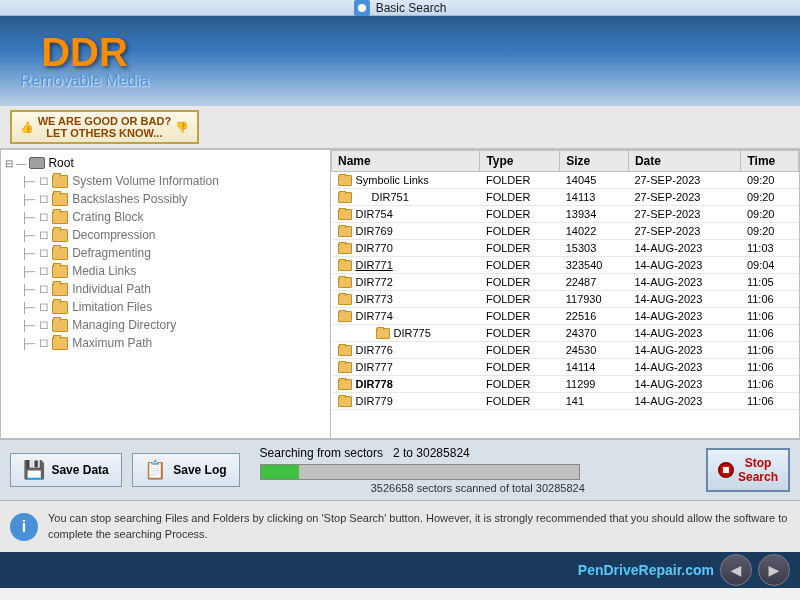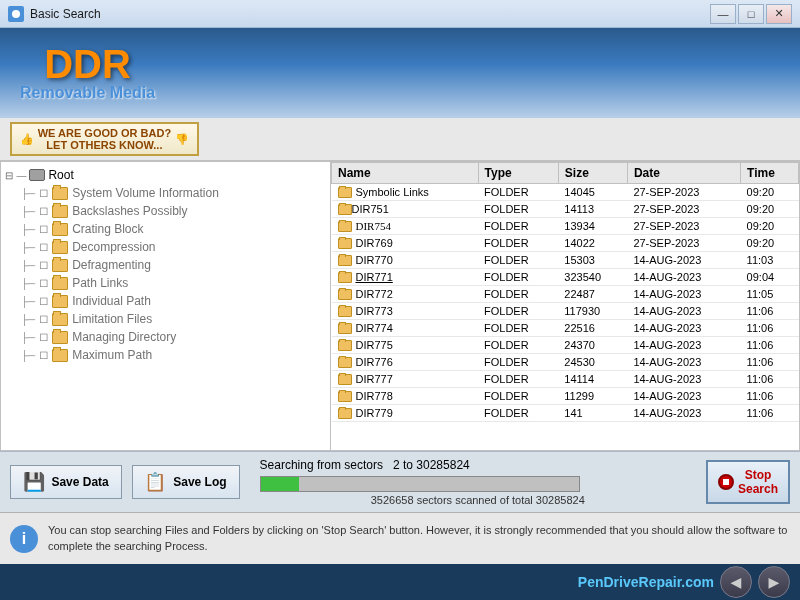--- a/index.html
+++ b/index.html
@@ -1,26 +1,27 @@
 <!DOCTYPE html>
 <html><head>
   <meta charset="utf-8">
   <style>
     * { box-sizing: border-box; margin: 0; padding: 0; }
     body { width: 800px; height: 600px; overflow: hidden; font-family: 'Segoe UI', Tahoma, Geneva, Verdana, sans-serif; font-size: 12px; background: #f0f0f0; }
 
     
     .title-bar {
       background: linear-gradient(180deg, #dde8f5 0%, #c8d9ed 100%);
-      height: 28px;
+      height: 16px;
       display: flex;
       align-items: center;
       justify-content: space-between;
       padding: 0 8px;
       border-bottom: 1px solid #a0b8d0;
+      flex-direction: column;
     }
     .title-bar-left { display: flex; align-items: center; gap: 6px; }
     .title-bar-icon { width: 16px; height: 16px; background: #4a90d9; border-radius: 2px; display: flex; align-items: center; justify-content: center; }
     .title-bar-title { font-size: 12px; color: #1a1a1a; font-weight: 400; }
     .title-bar-controls { display: flex; gap: 2px; }
     .title-btn {
       width: 26px; height: 20px; background: linear-gradient(180deg, #e8eef5, #d0dcea);
       border: 1px solid #9ab0c8; display: flex; align-items: center; justify-content: center;
       font-size: 11px; cursor: pointer; color: #333;
     }
@@ -40,21 +41,21 @@
       font-size: 40px;
       font-weight: bold;
       color: #ff8c00;
       font-family: Arial, sans-serif;
       text-shadow: 2px 2px 4px rgba(0,0,0,0.5);
       line-height: 1;
     }
     .header-subtitle {
       color: #4a90d9;
       font-size: 16px;
-      font-weight: bold;
+      font-weight: normal;
       text-shadow: 1px 1px 2px rgba(255,255,255,0.8);
     }
 
     
     .banner-bar {
       background: #e8e8e8;
       border-bottom: 1px solid #c0c0c0;
       padding: 4px 10px;
       display: flex;
       align-items: center;
@@ -286,21 +287,21 @@
         <div class="tree-item">
     <span style="color:#888;font-size:10px;">├─</span>
     <span style="font-size:10px;color:#666;">☐</span>
     <div class="folder-icon"></div>
     <span class="tree-item-label">Defragmenting</span>
   </div>
         <div class="tree-item">
     <span style="color:#888;font-size:10px;">├─</span>
     <span style="font-size:10px;color:#666;">☐</span>
     <div class="folder-icon"></div>
-    <span class="tree-item-label">Path Links</span>
+    <span class="tree-item-label">Media Links</span>
   </div>
         <div class="tree-item">
     <span style="color:#888;font-size:10px;">├─</span>
     <span style="font-size:10px;color:#666;">☐</span>
     <div class="folder-icon"></div>
     <span class="tree-item-label">Individual Path</span>
   </div>
         <div class="tree-item">
     <span style="color:#888;font-size:10px;">├─</span>
     <span style="font-size:10px;color:#666;">☐</span>
@@ -341,32 +342,32 @@
         <span>Symbolic Links</span>
       </div>
     </td>
     <td>FOLDER</td>
     <td>14045</td>
     <td>27-SEP-2023</td>
     <td>09:20</td>
   </tr>
           <tr class="file-row">
     <td style="display:table-cell;">
-      <div style="display:flex;align-items:center;gap:0;">
+      <div style="display:flex;align-items:center;gap:20px;">
         <div class="folder-sm"></div>
         <span>DIR751</span>
       </div>
     </td>
     <td>FOLDER</td>
     <td>14113</td>
     <td>27-SEP-2023</td>
     <td>09:20</td>
   </tr>
           <tr class="file-row">
-    <td style="display:table-cell;font-family:Liberation Serif, serif;">
+    <td style="display:table-cell;">
       <div style="display:flex;align-items:center;gap:4px;">
         <div class="folder-sm"></div>
         <span>DIR754</span>
       </div>
     </td>
     <td>FOLDER</td>
     <td>13934</td>
     <td>27-SEP-2023</td>
     <td>09:20</td>
   </tr>
@@ -437,21 +438,21 @@
         <span>DIR774</span>
       </div>
     </td>
     <td>FOLDER</td>
     <td>22516</td>
     <td>14-AUG-2023</td>
     <td>11:06</td>
   </tr>
           <tr class="file-row">
     <td style="display:table-cell;">
-      <div style="display:flex;align-items:center;gap:4px;">
+      <div style="display:flex;align-items:center;gap:4px;margin-left:38px;">
         <div class="folder-sm"></div>
         <span>DIR775</span>
       </div>
     </td>
     <td>FOLDER</td>
     <td>24370</td>
     <td>14-AUG-2023</td>
     <td>11:06</td>
   </tr>
           <tr class="file-row">
@@ -472,21 +473,21 @@
         <div class="folder-sm"></div>
         <span>DIR777</span>
       </div>
     </td>
     <td>FOLDER</td>
     <td>14114</td>
     <td>14-AUG-2023</td>
     <td>11:06</td>
   </tr>
           <tr class="file-row">
-    <td style="display:table-cell;">
+    <td style="display:table-cell;font-weight:bold;">
       <div style="display:flex;align-items:center;gap:4px;">
         <div class="folder-sm"></div>
         <span>DIR778</span>
       </div>
     </td>
     <td>FOLDER</td>
     <td>11299</td>
     <td>14-AUG-2023</td>
     <td>11:06</td>
   </tr>

